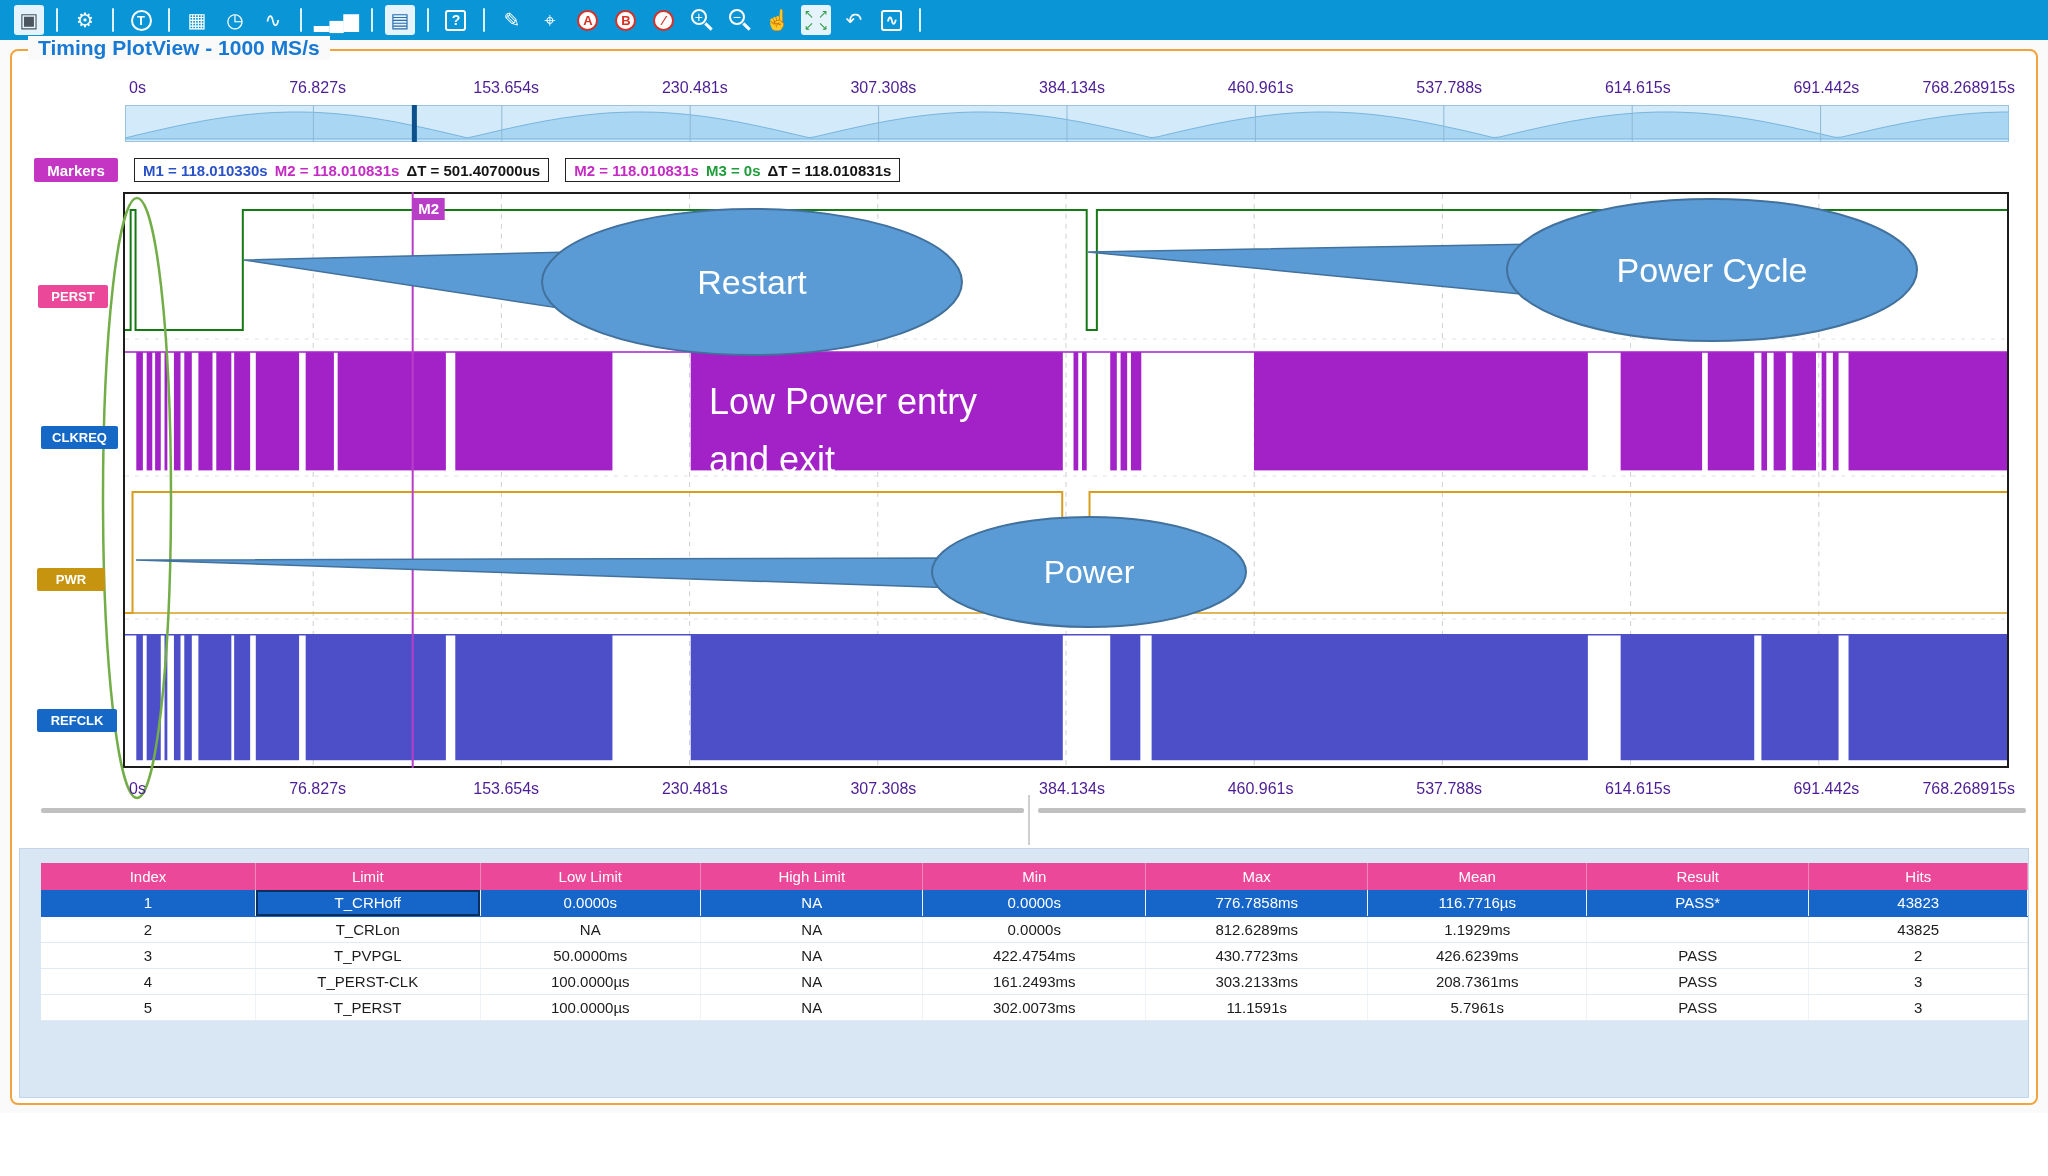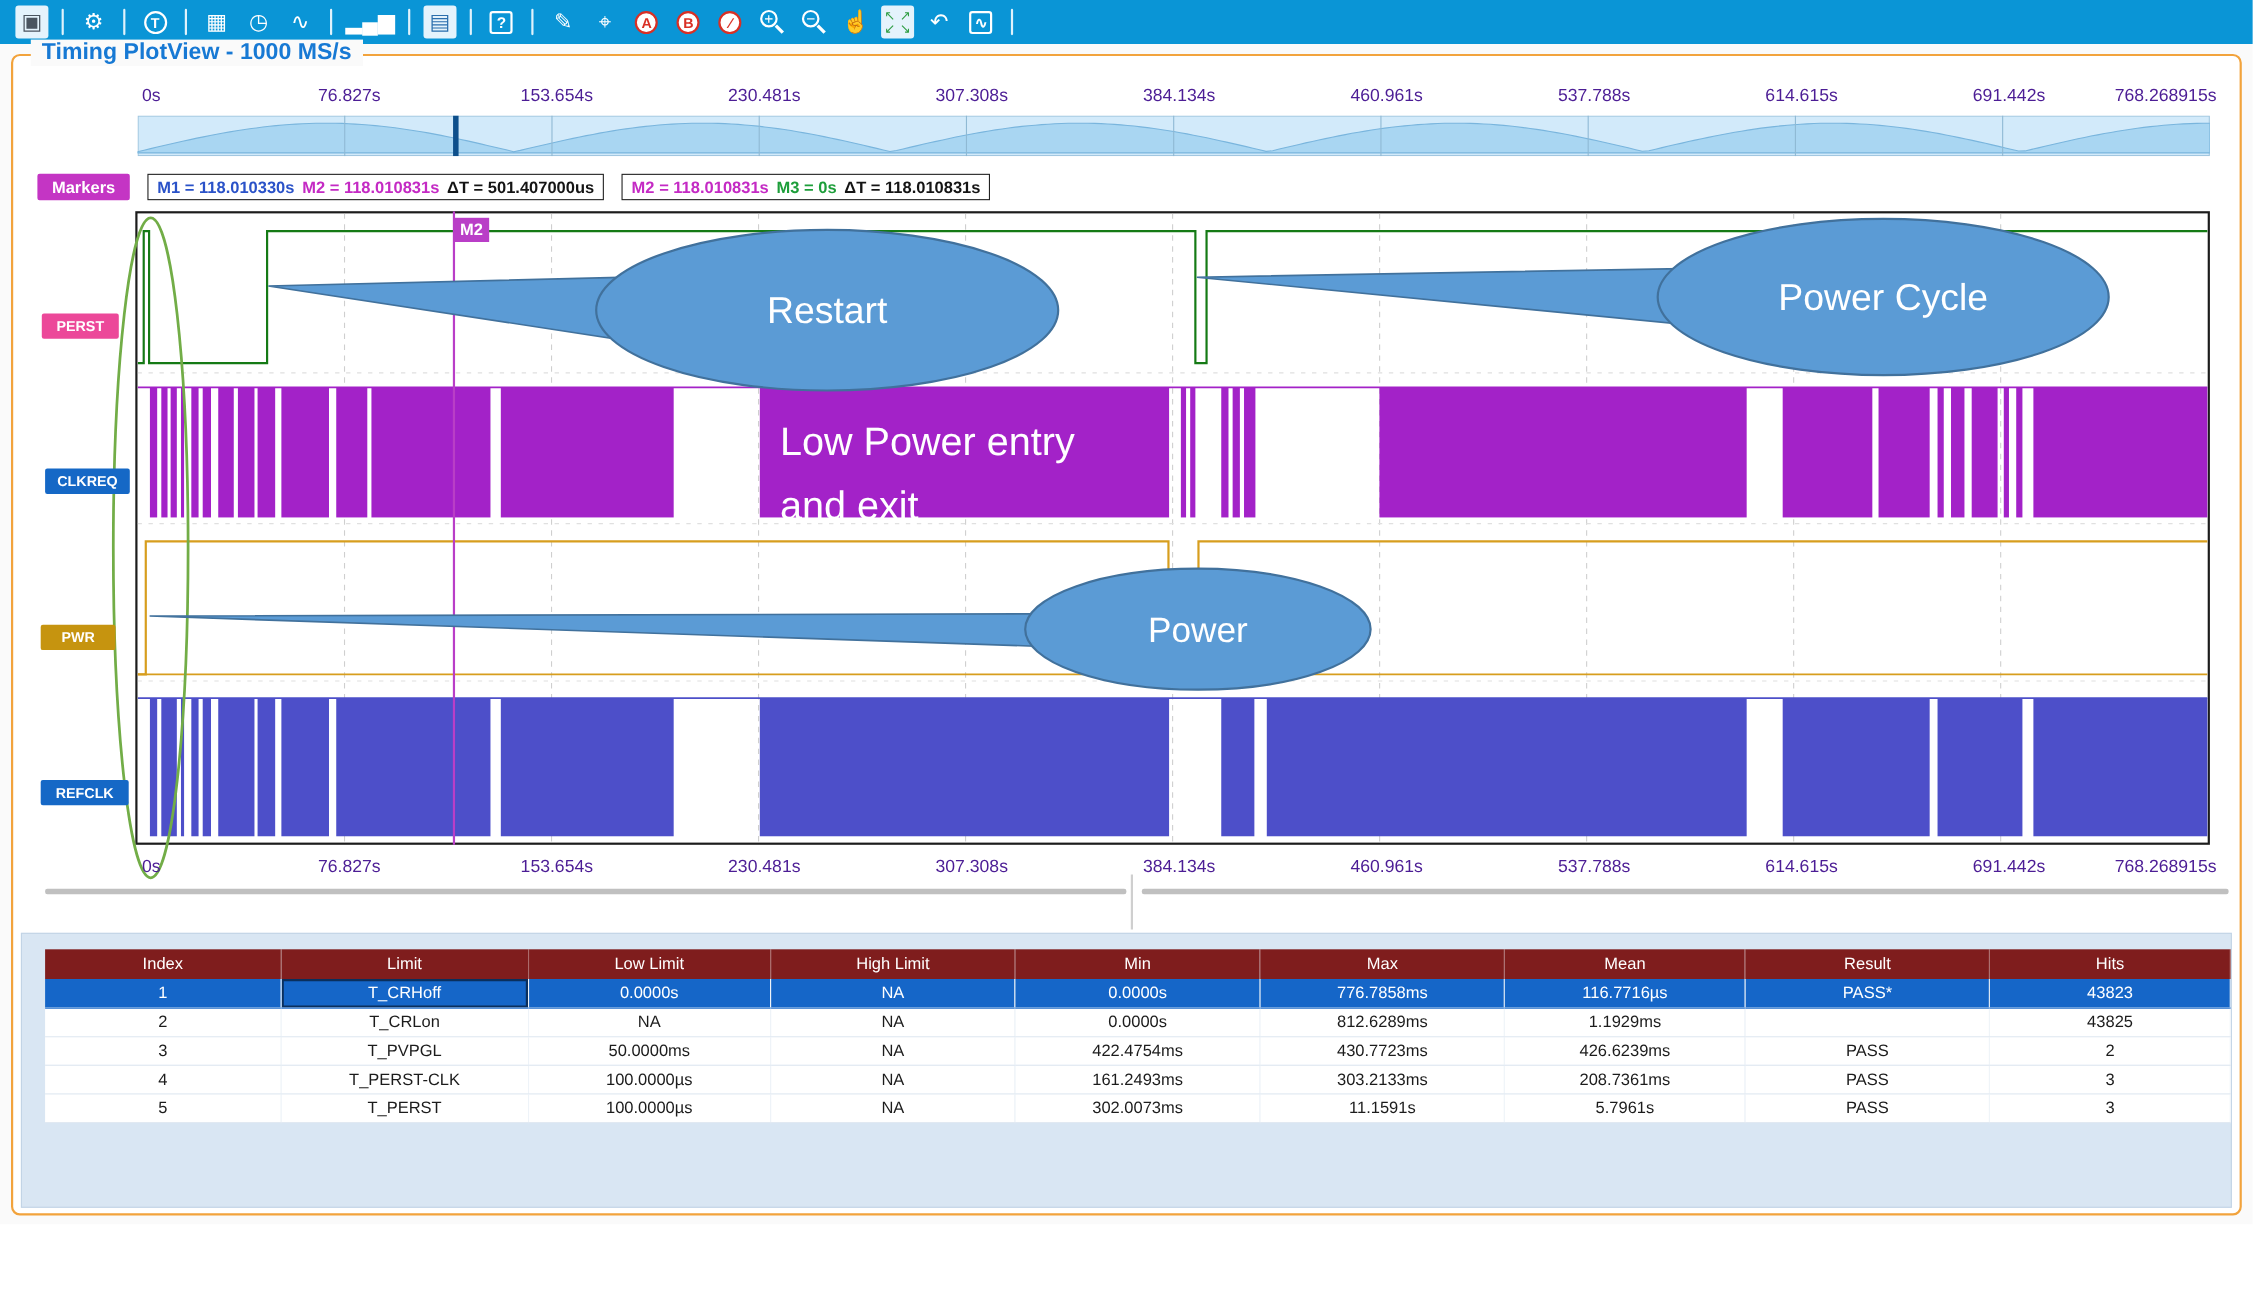--- a/index.html
+++ b/index.html
@@ -62,21 +62,21 @@
 
 .split-bar{position:absolute;top:757px;height:5px;background:#c0c0c0;border-radius:2px}
 .split-bar.b1{left:29px;width:983px}
 .split-bar.b2{left:1026px;width:988px}
 .split-vert{position:absolute;left:1016px;top:744px;width:2px;height:50px;background:#cfcfcf}
 .tabs{position:absolute;top:766px;left:8px;display:flex}
 .tab{height:29px;line-height:29px;padding:0 15px;font-size:15px;color:#fff;background:#56a3dd;margin-right:2px}
 .tab.active{background:#1879d2}
 .table-panel{position:absolute;top:797px;left:7px;right:7px;bottom:5px;background:#d9e6f3;border:1px solid #c2d4e6}
 .mtable{border-collapse:collapse;margin:14px 0 0 21px;width:1987px;table-layout:fixed;font-size:15px}
-.mtable th{background:#7f1d1d;color:#fff;font-weight:normal;height:27px;border-right:1px solid rgba(255,255,255,.35)}
+.mtable th{background:#ec4899;color:#fff;font-weight:normal;height:27px;border-right:1px solid rgba(255,255,255,.35)}
 .mtable td{height:26px;text-align:center;background:#fff;color:#1c1c1c;border-bottom:1px solid #e1e9f2;border-right:1px solid #eef3f8}
 .mtable tr.sel td{background:#1566c8;color:#fff;border-bottom-color:#1566c8}
 .mtable td.focus-cell{box-shadow:inset 0 0 0 2px #0a2f5c;background:#1258b8}
 </style>
 </head>
 <body>
 
 <div class="app">
 
 

